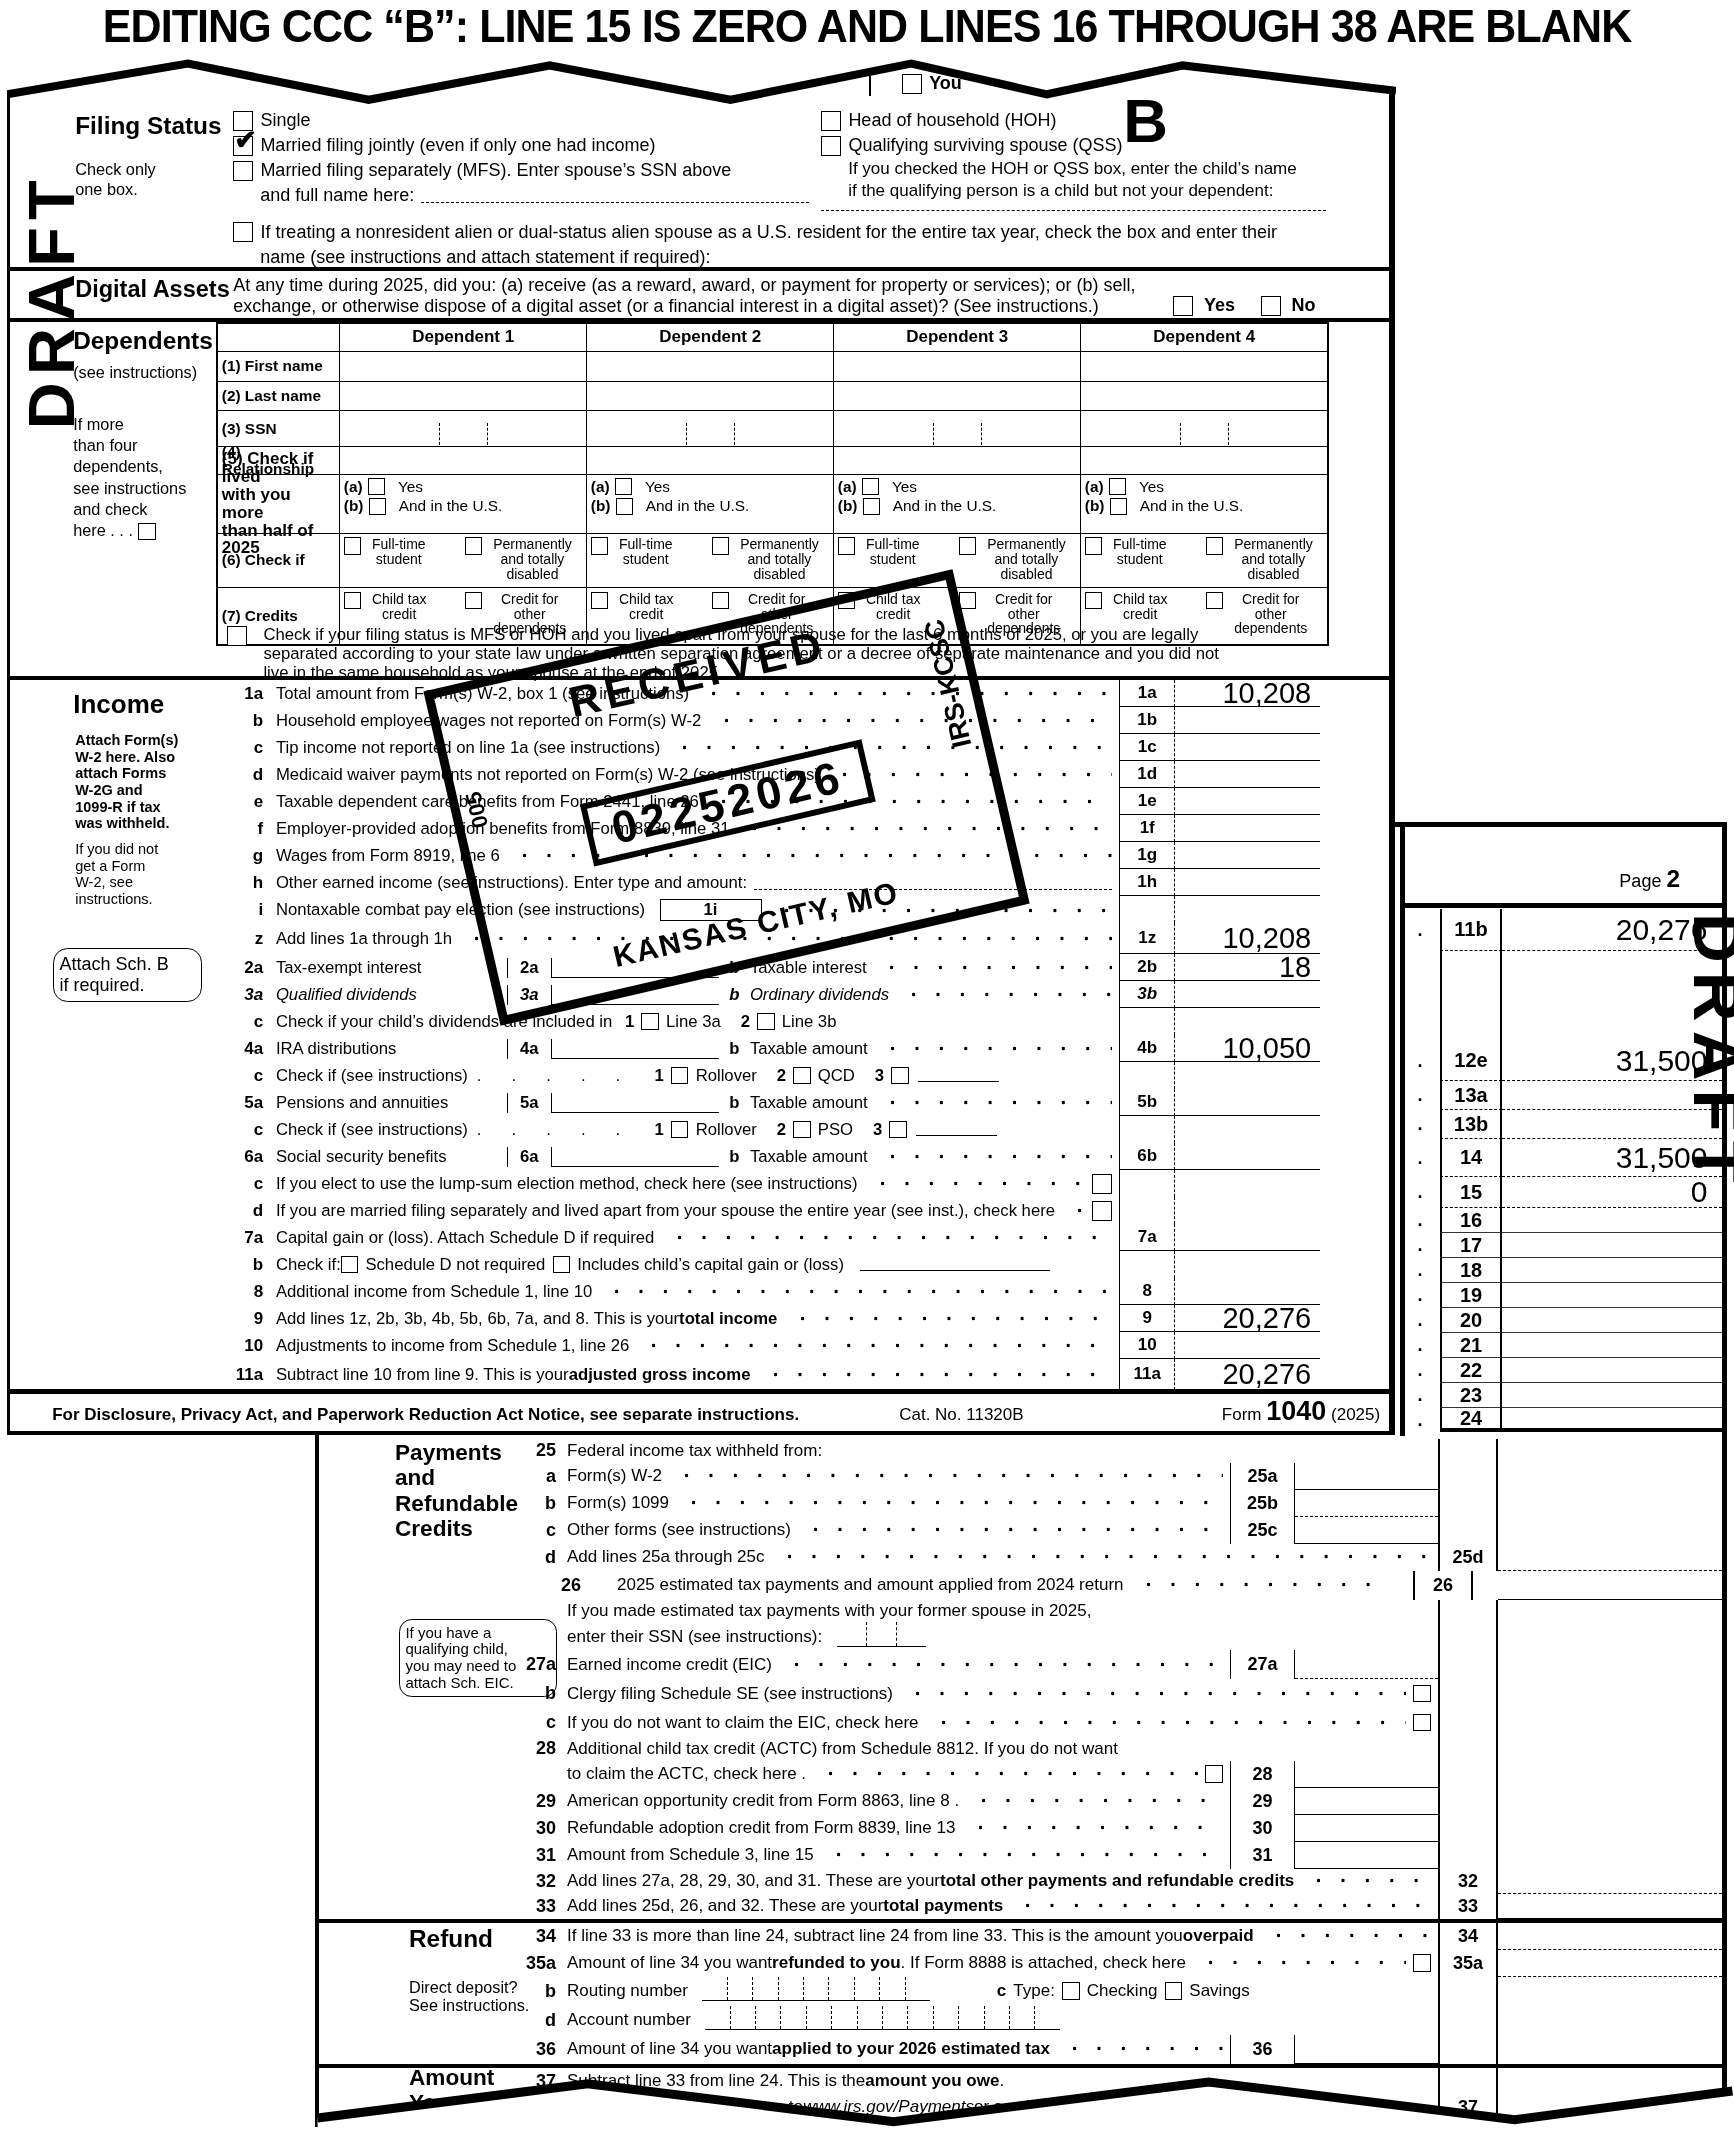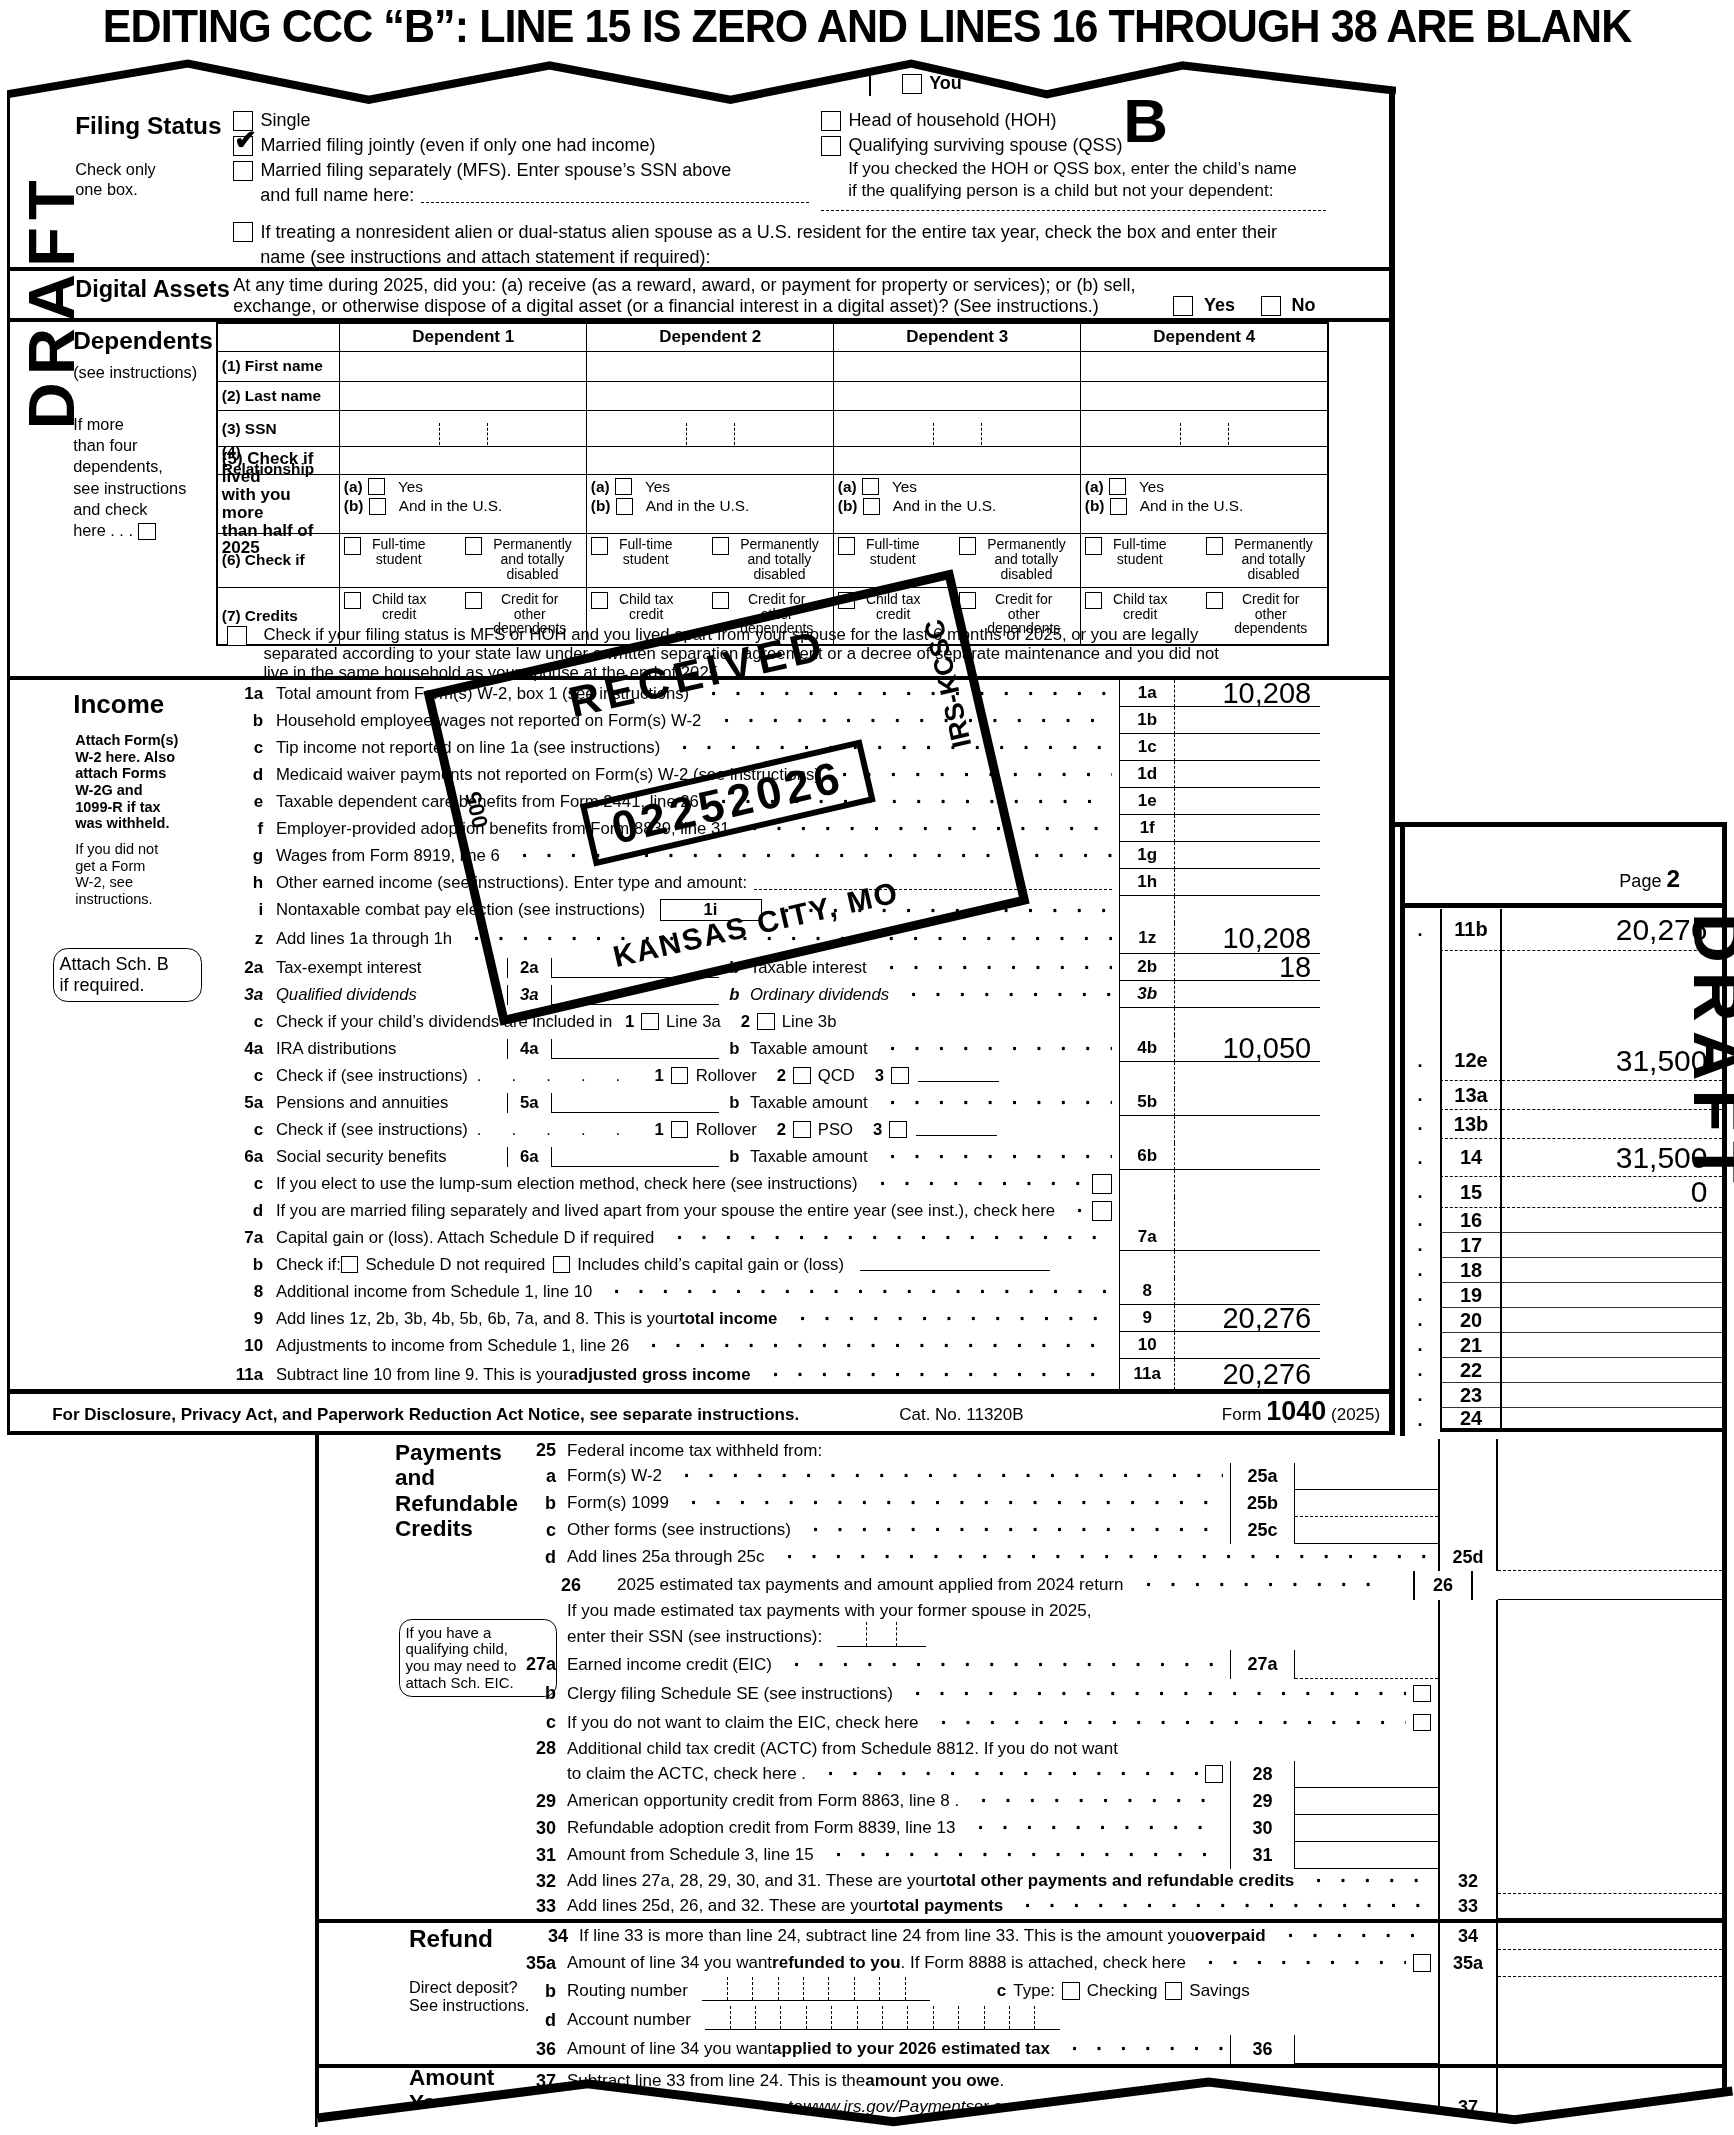--- a/index.html
+++ b/index.html
@@ -457,21 +457,21 @@
         <span class="bfgut"></span>
         <span class="bfnum">33</span>
         <div class="bftxt">
           <span>Add lines 25d, 26, and 32. These are your </span>
           <b>total payments</b>
           <span class="lead"></span>
         </div>
         <span class="bfout-no">33</span>
         <span class="bfout-amt line"></span>
       </div>
-      <div class="bfrow toprule" style="height: 27px; padding-left: 12px;">
+      <div class="bfrow toprule" style="height: 27px;">
         <span class="bfgut"></span>
         <span class="bfnum">34</span>
         <div class="bftxt">
           <span>If line 33 is more than line 24, subtract line 24 from line 33. This is the amount you </span>
           <b>overpaid</b>
           <span class="lead"></span>
         </div>
         <span class="bfout-no">34</span>
         <span class="bfout-amt dline"></span>
       </div>

